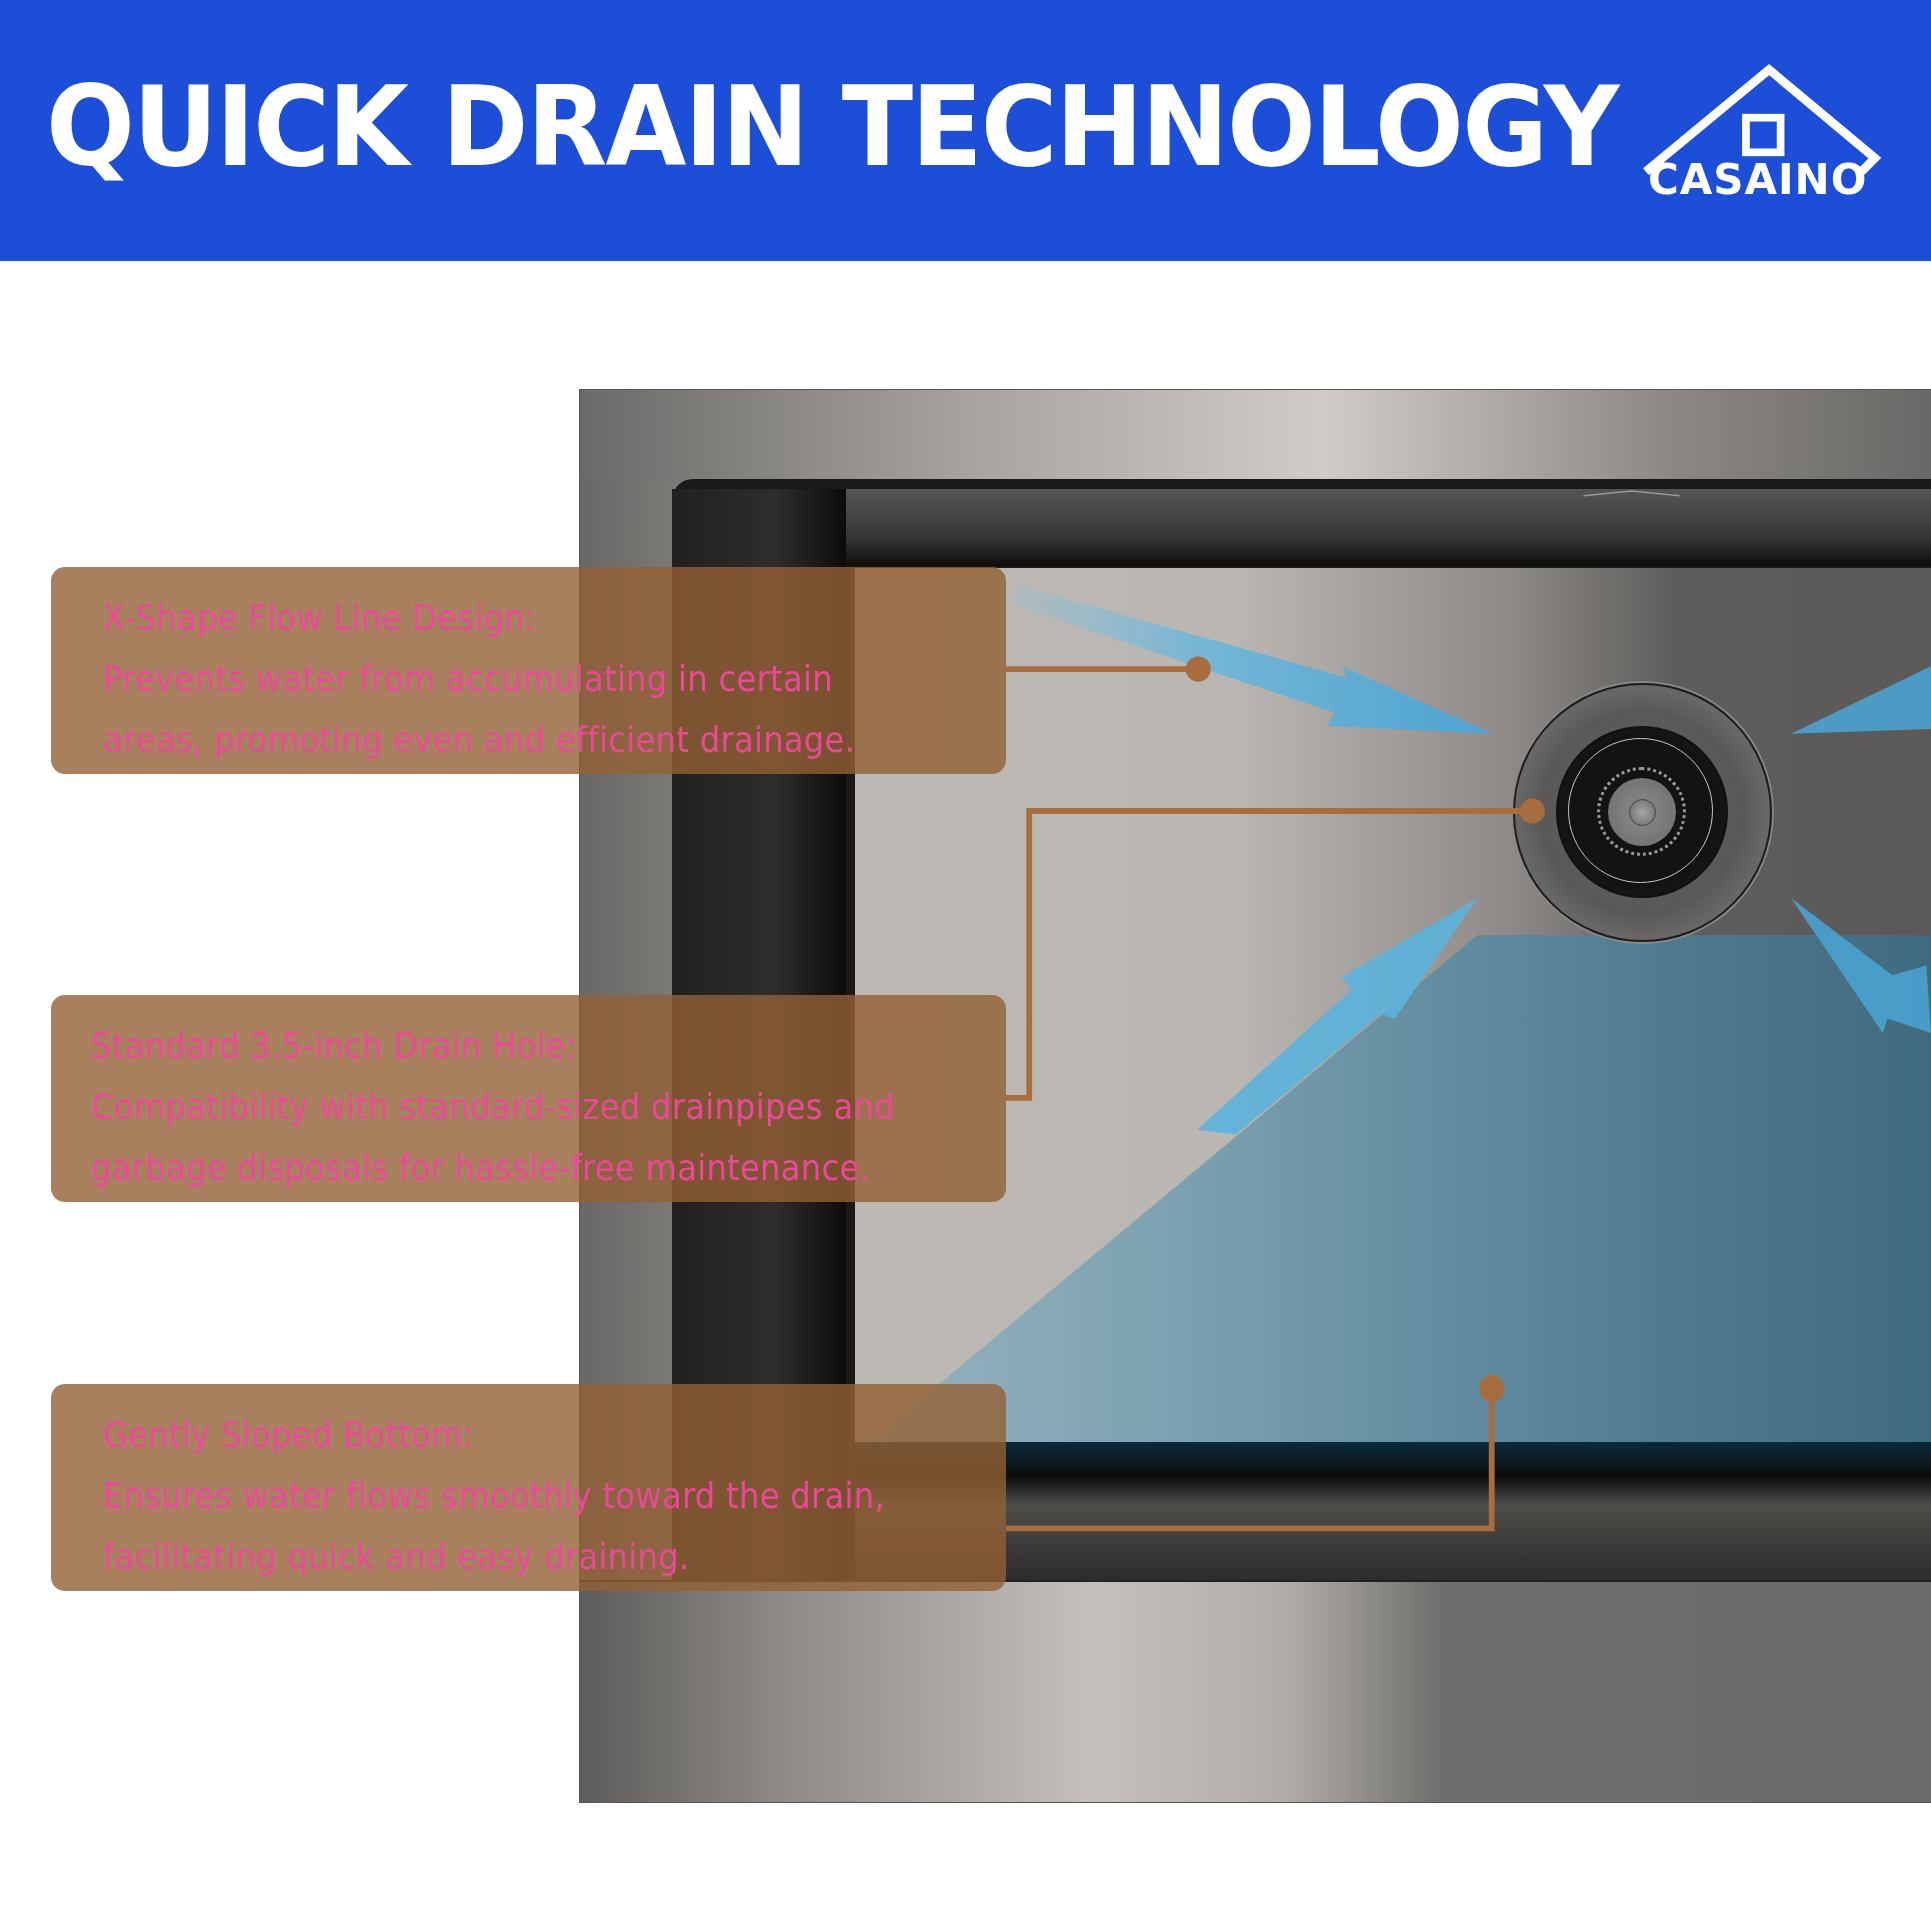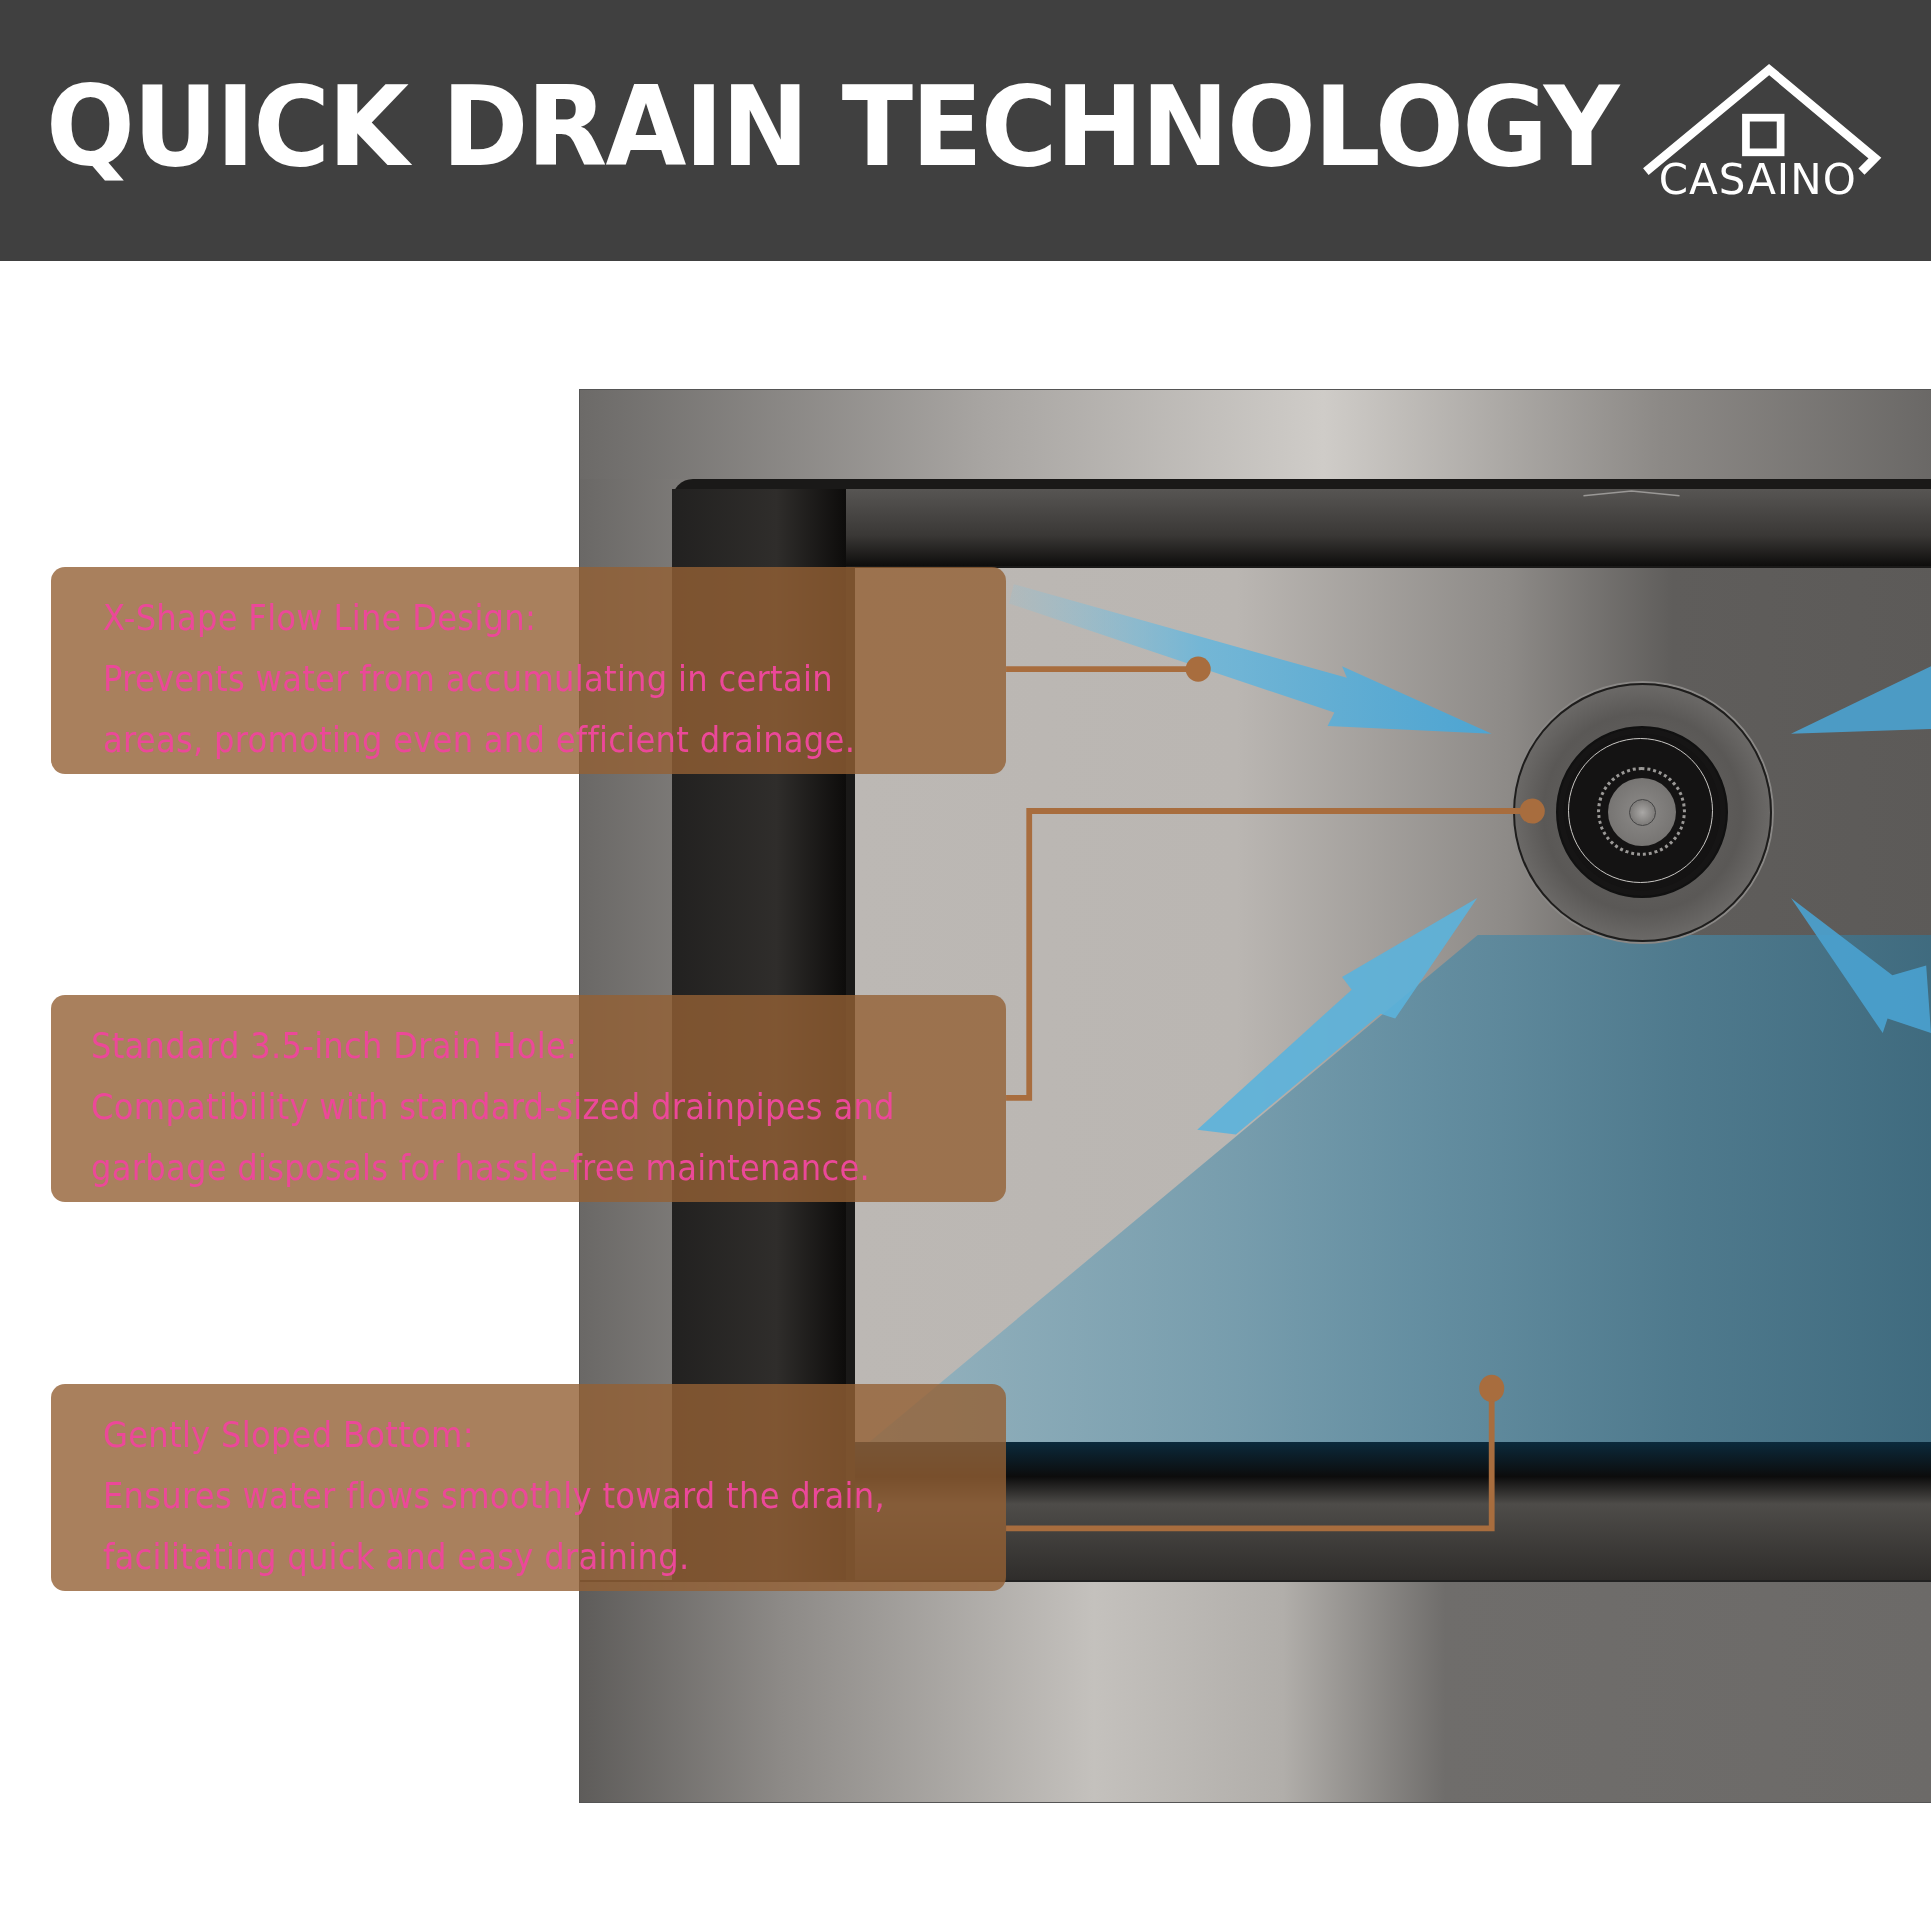--- a/index.html
+++ b/index.html
@@ -1,20 +1,20 @@
 <!DOCTYPE html>
 <html><head>
 <meta charset="utf-8">
 <style>
   html, body { margin:0; padding:0; }
   body { width:1931px; height:1931px; position:relative; overflow:hidden; background:#ffffff; font-family:"DejaVu Sans", sans-serif; }
-  .header { position:absolute; left:0; top:0; width:1931px; height:261px; background:#404040; }
+  .header { position:absolute; left:0; top:0; width:1931px; height:261px; background:#1d4ed8; }
   .header-title { position:absolute; left:46px; top:64px; font-family:"DejaVu Sans", sans-serif; font-weight:bold; font-size:110px; color:#ffffff; letter-spacing:-1.9px; line-height:126px; transform:scaleX(0.95); transform-origin:left center; white-space:nowrap; }
   .logo { position:absolute; left:1632px; top:58px; width:251px; height:154px; }
-  .logo-text { position:absolute; left:9.7px; top:97px; width:232px; text-align:center; font-family:"DejaVu Sans", sans-serif; font-weight:normal; font-size:42px; color:#fff; letter-spacing:1px; }
+  .logo-text { position:absolute; left:9.7px; top:97px; width:232px; text-align:center; font-family:"DejaVu Sans", sans-serif; font-weight:bold; font-size:42px; color:#fff; letter-spacing:1px; }
 
   .sink { position:absolute; left:579px; top:389px; width:1352px; height:1412px; overflow:hidden;
           background:linear-gradient(90deg,#6a6866 0%,#8f8c89 15%,#c9c6c2 40%,#a9a6a3 55%,#6c6a68 70%,#6e6c6a 100%);
           border-left:1.9px solid #555; border-top:1.9px solid #555; border-bottom:1.9px solid #555; }
   .sink-rim-top { position:absolute; left:0; top:0; width:100%; height:89px;
           background:linear-gradient(90deg,#6c6a68 0%,#a8a5a2 30%,#cfccc8 55%,#8c8986 80%,#6a6866 100%); }
   .bowl { position:absolute; left:92px; top:89px; width:1274px; height:1101px; border-radius:21px 0 0 0;
           background:#1a1918; }
   .bowl-back-wall { position:absolute; left:174px; top:9.7px; width:1101px; height:77px;
           background:linear-gradient(180deg,#575553 0%,#3a3836 60%,#0e0d0c 100%); }

